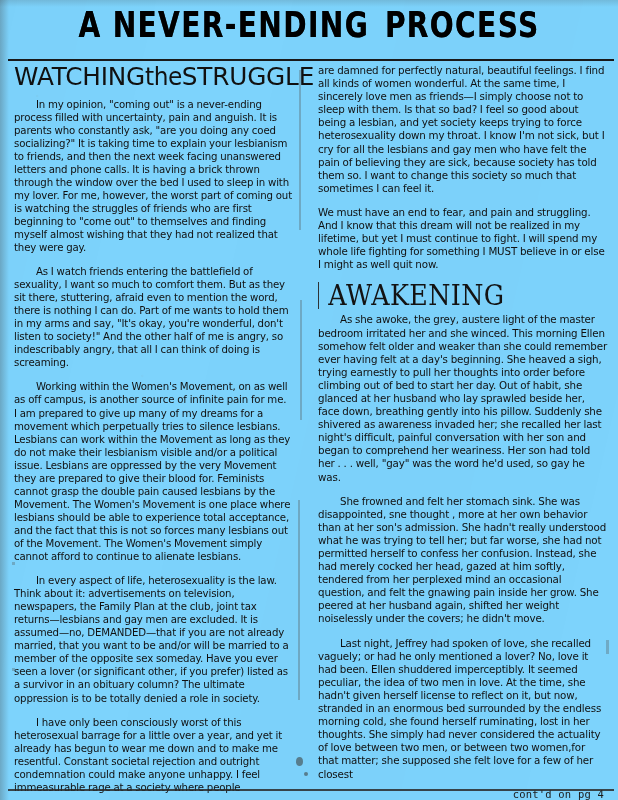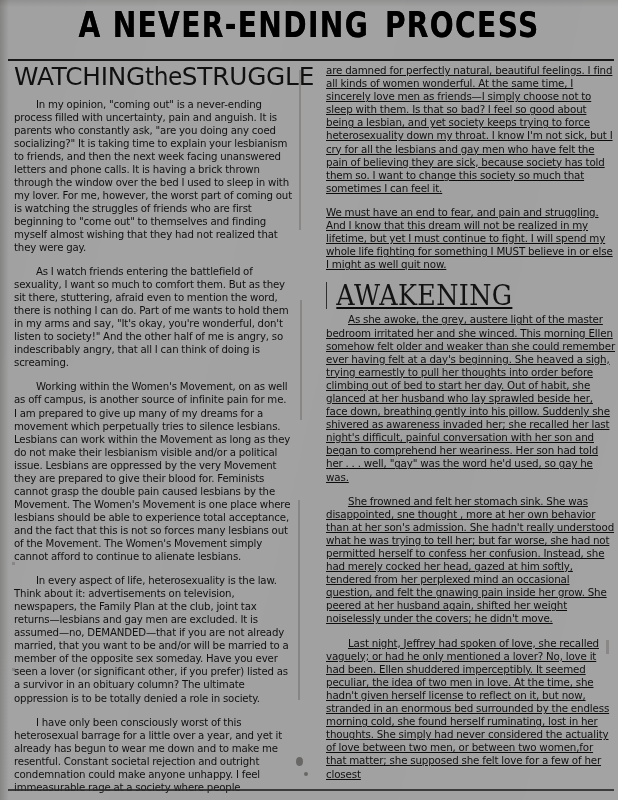--- a/index.html
+++ b/index.html
@@ -13,21 +13,21 @@
     overflow: hidden;
     font-family: "Liberation Sans", sans-serif;
     color: #0d0d0d;
     position: relative;
   }
 
   
   .page {
     position: absolute;
     inset: 0;
-    background: #a3a3a3;
+    background: #7dd3fc;
   }
   
   .grain {
     position: absolute;
     inset: 0;
     pointer-events: none;
     opacity: .5;
     background:
       radial-gradient(circle at 6% 12%, rgba(140,135,125,.10) 0 1px, transparent 1.6px),
       radial-gradient(circle at 23% 47%, rgba(140,135,125,.09) 0 1px, transparent 1.6px),
@@ -98,21 +98,21 @@
     border-top: 2px solid #2a2a2a;
     opacity: .85;
   }
 
   
   .col {
     position: absolute;
     top: 64px;
   }
   .col-left  { left: 14px;  width: 278px; }
-  .col-right { left: 326px; width: 290px; text-decoration: underline; }
+  .col-right { left: 318px; width: 290px; }
 
   
   .headline-watching {
     font-family: "DejaVu Sans", sans-serif;
     font-weight: 400;
     font-size: 25.5px;
     line-height: 1;
     letter-spacing: -0.2px;
     color: #111;
     white-space: nowrap;
@@ -214,20 +214,21 @@
       </div>
 
       <h1 class="headline-awakening">AWAKENING</h1>
 
       <div class="body-text">
         <p>As she awoke, the grey, austere light of the master bedroom irritated her and she winced. This morning Ellen somehow felt older and weaker than she could remember ever having felt at a day's beginning. She heaved a sigh, trying earnestly to pull her thoughts into order before climbing out of bed to start her day. Out of habit, she glanced at her husband who lay sprawled beside her, face down, breathing gently into his pillow. Suddenly she shivered as awareness invaded her; she recalled her last night's difficult, painful conversation with her son and began to comprehend her weariness. Her son had told her . . . well, "gay" was the word he'd used, so gay he was.</p>
         <p>She frowned and felt her stomach sink. She was disappointed, sne thought , more at her own behavior than at her son's admission. She hadn't really understood what he was trying to tell her; but far worse, she had not permitted herself to confess her confusion. Instead, she had merely cocked her head, gazed at him softly, tendered from her perplexed mind an occasional question, and felt the gnawing pain inside her grow. She peered at her husband again, shifted her weight noiselessly under the covers; he didn't move.</p>
         <p>Last night, Jeffrey had spoken of love, she recalled vaguely; or had he only mentioned a lover? No, love it had been. Ellen shuddered imperceptibly. It seemed peculiar, the idea of two men in love. At the time, she hadn't given herself license to reflect on it, but now, stranded in an enormous bed surrounded by the endless morning cold, she found herself ruminating, lost in her thoughts. She simply had never considered the actuality of love between two men, or between two women,for that matter; she supposed she felt love for a few of her closest</p>
       </div>
 
+      <div class="contd">cont'd on pg 4</div>
     </div>
 
     <div class="rule-bottom"></div>
   </div>
 
   <div class="blemish" style="left:296px; top:757px; width:7px; height:9px;"></div>
   <div class="blemish" style="left:304px; top:772px; width:4px; height:4px;"></div>
   <div class="smudge" style="left:299px; top:70px; width:2px; height:160px;"></div>
   <div class="smudge" style="left:300px; top:300px; width:2px; height:120px;"></div>
   <div class="smudge" style="left:298px; top:500px; width:2px; height:200px;"></div>

